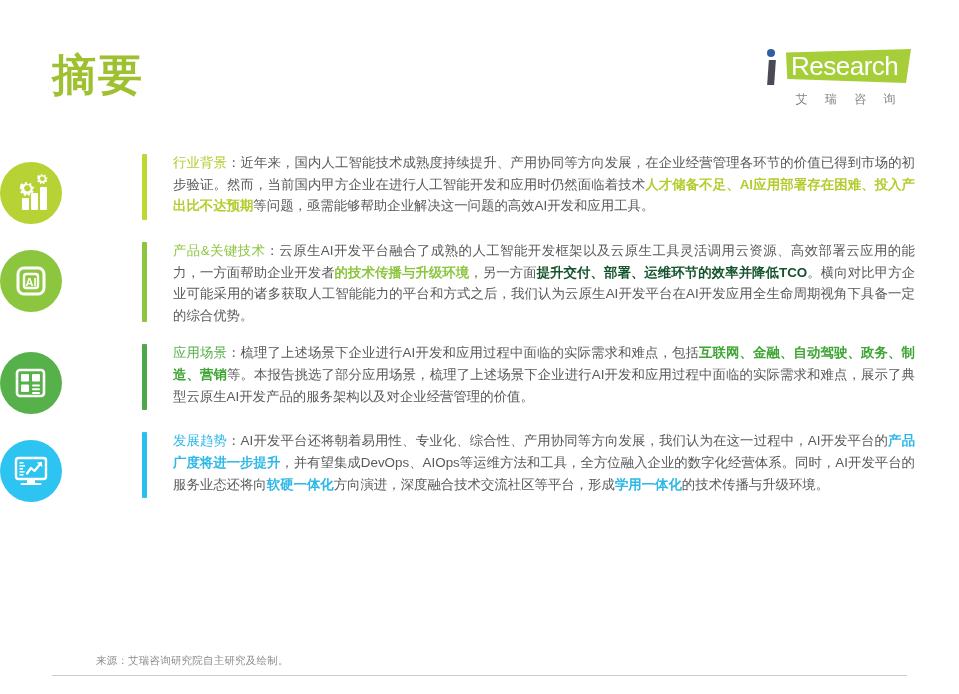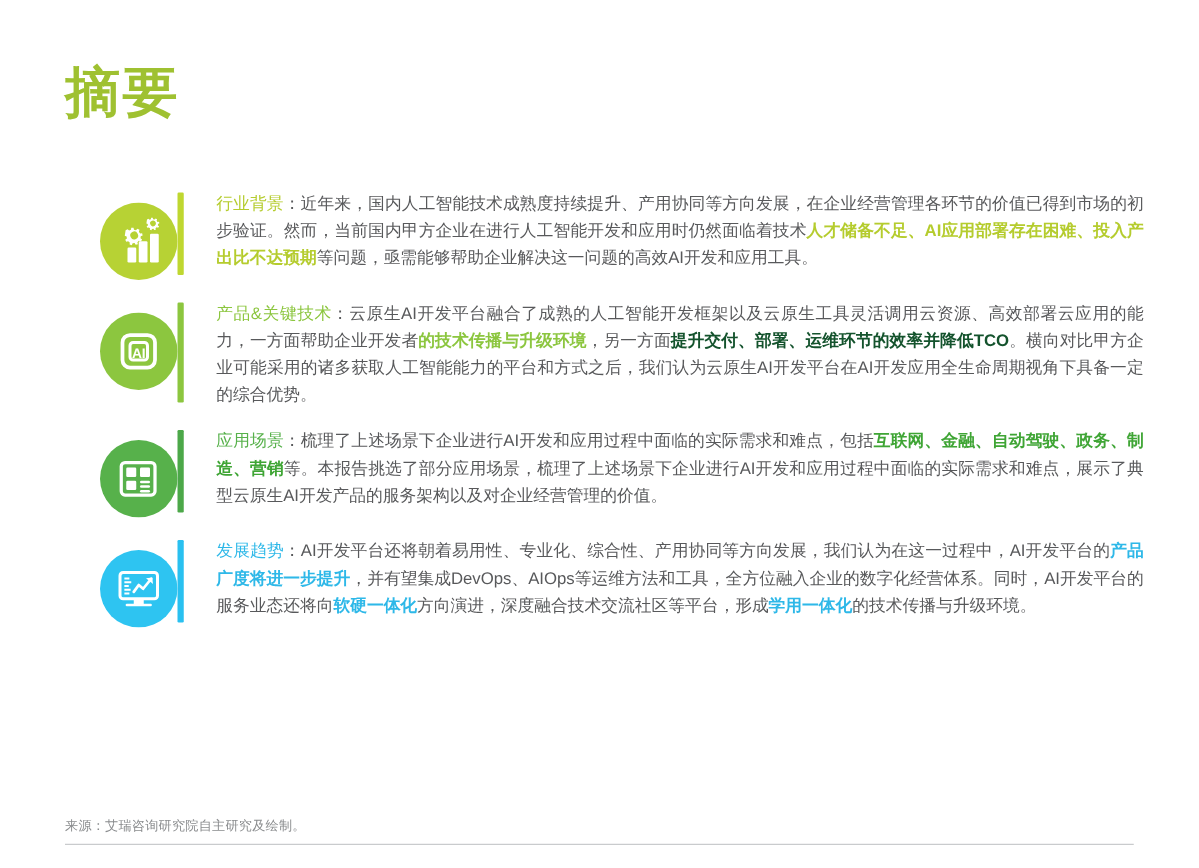--- a/index.html
+++ b/index.html
@@ -106,21 +106,21 @@
     position: relative;
     display: flex;
     align-items: flex-start;
     margin-bottom: 14px;
   }
 
   .icon-wrap {
     width: 142px;
     flex: 0 0 142px;
     display: flex;
-    justify-content: flex-end;
+    justify-content: flex-start;
     padding-top: 12px;
   }
   .icon-circle {
     width: 62px;
     height: 62px;
     border-radius: 50%;
     display: flex;
     align-items: center;
     justify-content: center;
   }
@@ -163,33 +163,43 @@
     position: absolute;
     left: 52px;
     bottom: 18px;
     width: 855px;
   }
   .footer-source {
     font-size: 10.5px;
     color: #8a8c8e;
     padding-bottom: 7px;
     letter-spacing: 0.2px;
+    margin-left: 44px;
   }
   .footer-rule {
     height: 1px;
     background: #c9cbcd;
     width: 100%;
   }
 </style>
 </head>
 <body>
 
 <div class="page-header">
   <div class="page-title">摘要</div>
 
+  <div class="logo">
+    <div class="logo-mark">
+      <div class="logo-shape"></div>
+      <div class="logo-i-dot"></div>
+      <div class="logo-i-stem"></div>
+      <div class="logo-word">Research</div>
+    </div>
+    <div class="logo-sub">艾 瑞 咨 询</div>
+  </div>
 </div>
 
 <div class="blocks">
 
   <div class="block block-1">
     <div class="icon-wrap">
       <div class="icon-circle">
         <svg width="62" height="62" viewBox="0 0 62 62" aria-hidden="true">
           <circle cx="31" cy="31" r="31" fill="#b7d234"></circle>
           <g fill="#ffffff">

